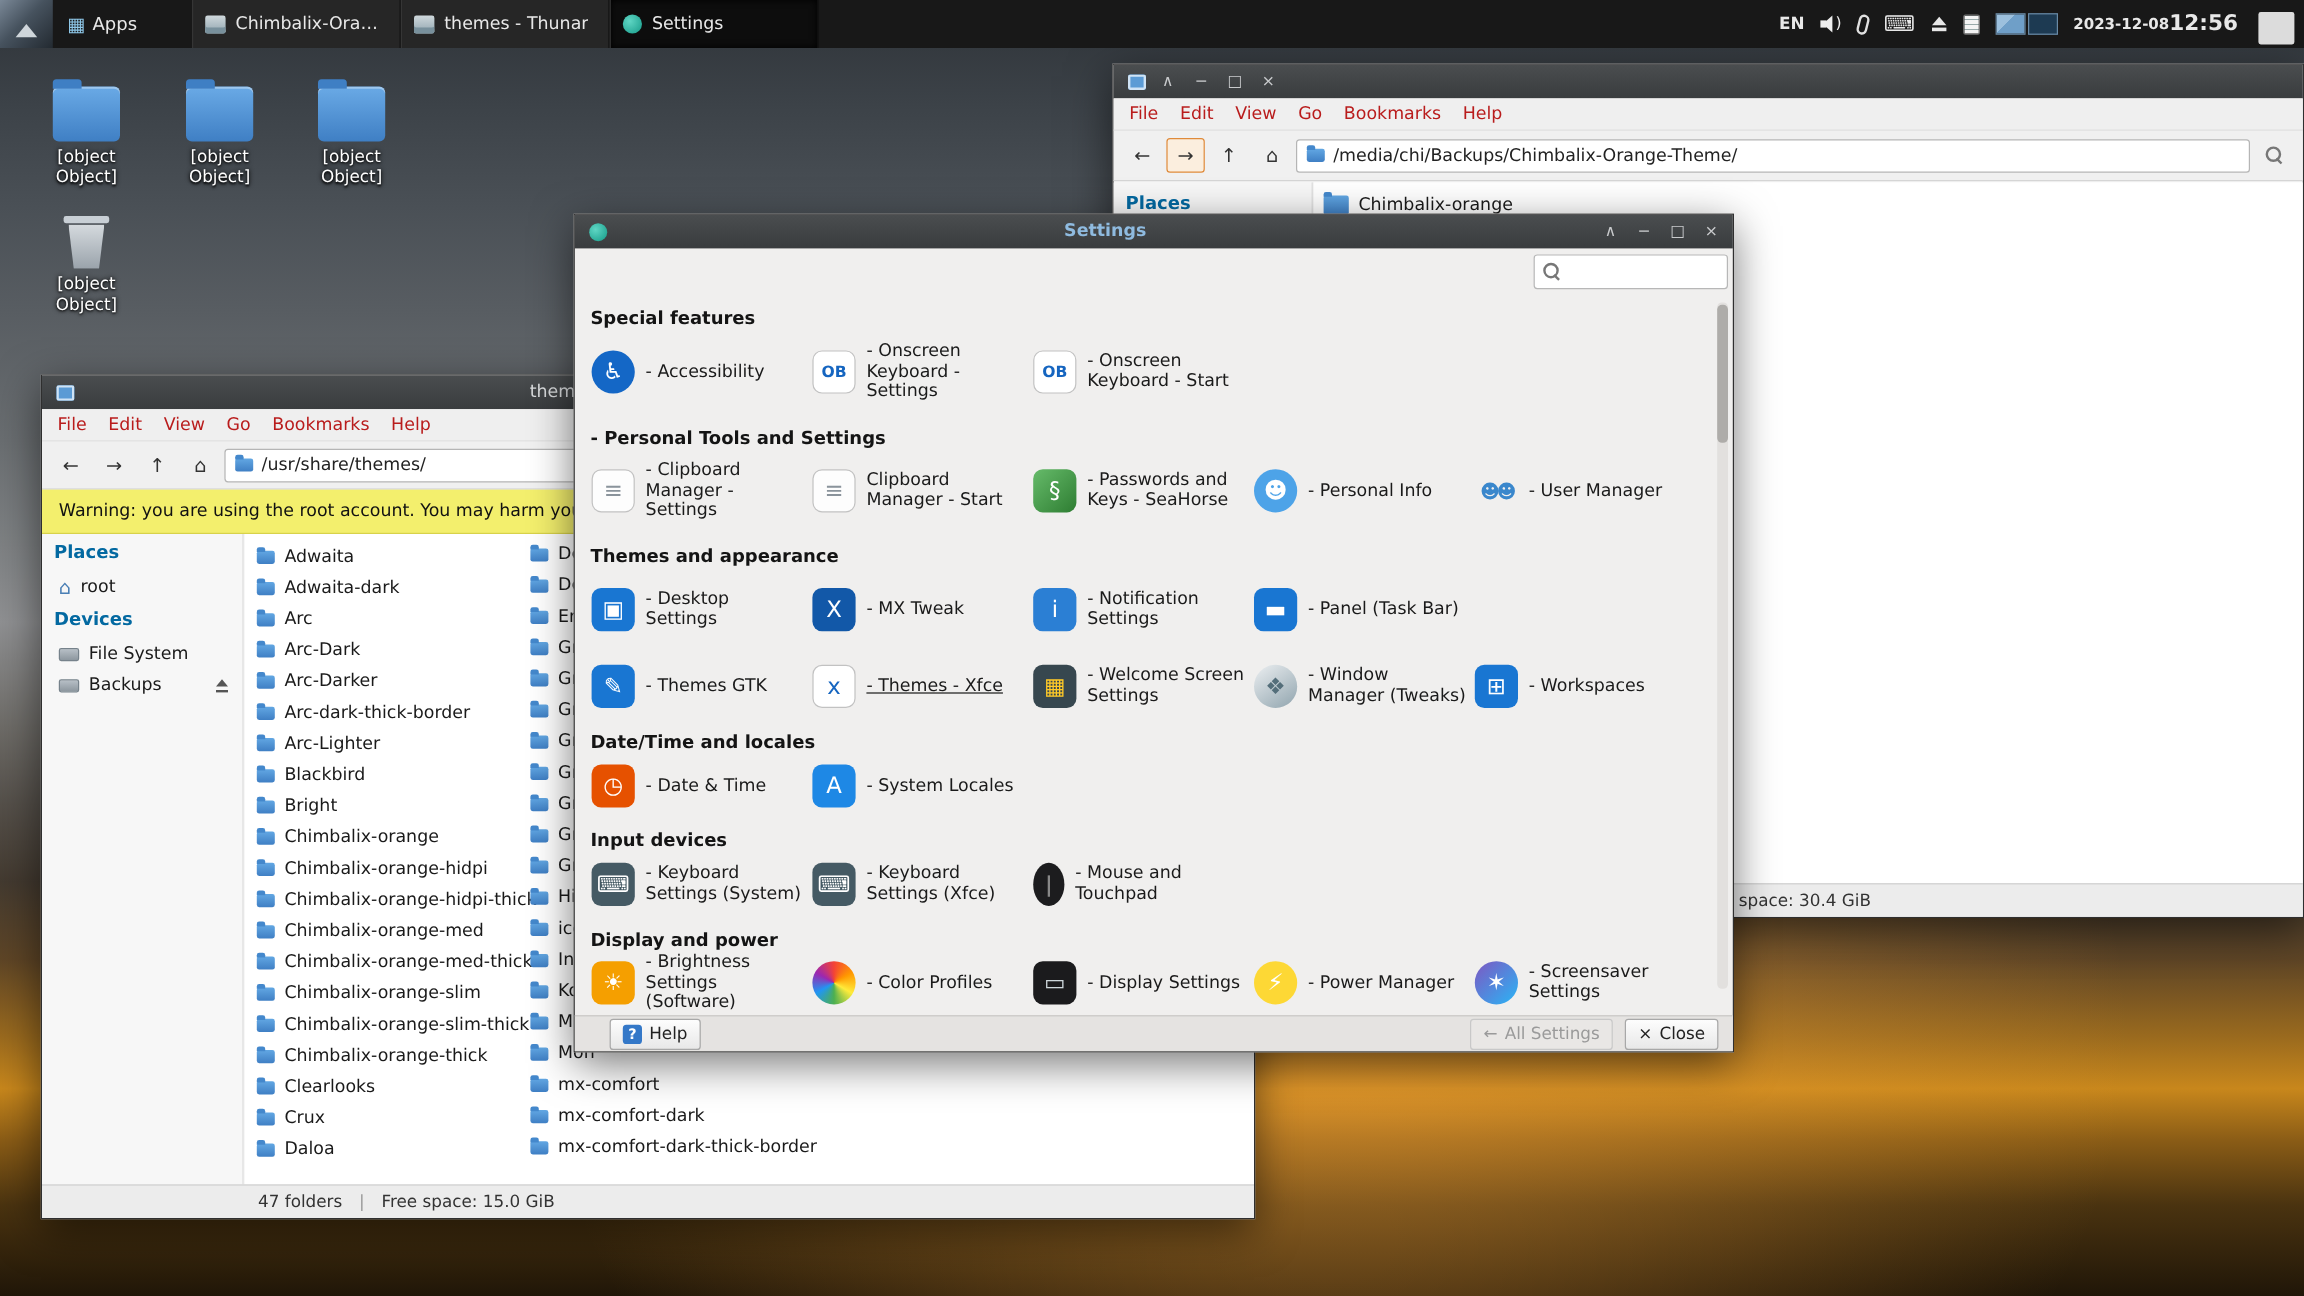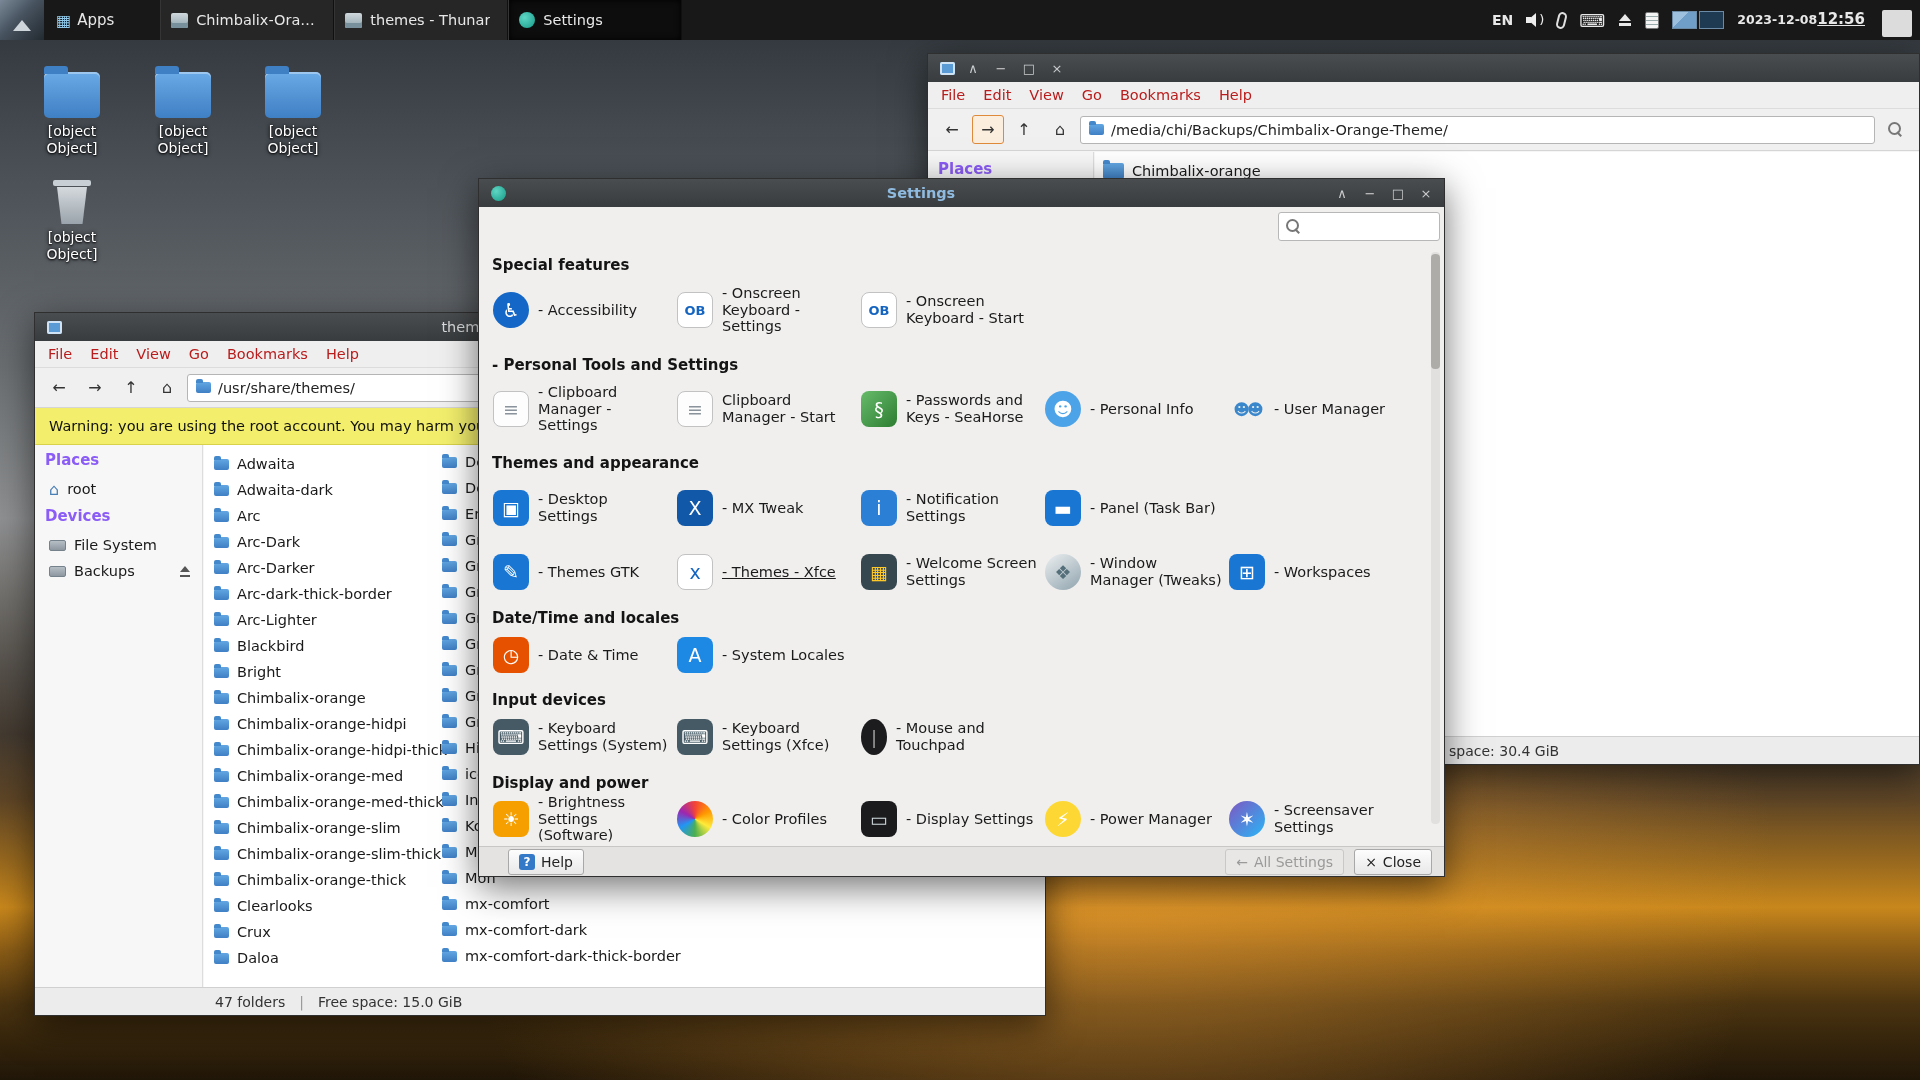--- a/index.html
+++ b/index.html
@@ -46,21 +46,21 @@
     border-left:6px solid transparent; border-right:6px solid transparent; border-bottom:7px solid #e8e8e8; }
   .eject::after { content:""; position:absolute; left:1px; bottom:1px; width:12px; height:3px; background:#e8e8e8; }
   .notes { width:14px; height:17px; border-radius:2px;
     background:repeating-linear-gradient(#f4f4f4 0 3px, #9aa 3px 4px); border:1px solid #777; }
   .pager { display:flex; gap:2px; }
   .pg-box { width:25px; height:18px; border:1px solid #6a8aa5; }
   .pg-box.a { background:linear-gradient(135deg,#9cc0dd 0 40%, #6f9fc8 40%); }
   .pg-box.b { background:#1d3a52; }
   .clock { text-align:right; line-height:1.15; cursor:pointer; }
   .clock .date { font-size:12.5px; font-weight:bold; }
-  .clock .time { font-size:15px; font-weight:bold;text-decoration:underline; }
+  .clock .time { font-size:18px; font-weight:bold; }
   .corner-strip { width:30px; height:27px; margin:6px 2px 0 4px; background:#dcdcdc; border-radius:2px; }
 
   
   .dt-item { position:absolute; width:104px; display:flex; flex-direction:column; align-items:center;
     cursor:pointer; z-index:1; }
   .dt-ico { width:56px; height:46px; position:relative; }
   .dt-ico.folder { background:linear-gradient(#6aaae6,#3f7fc4); border-radius:5px; margin-top:6px;
     box-shadow:inset 0 2px 0 rgba(255,255,255,.35); }
   .dt-ico.folder::before { content:""; position:absolute; left:0; top:-6px; width:24px; height:8px;
     background:#3f7fc4; border-radius:3px 3px 0 0; }
@@ -101,21 +101,21 @@
     position:relative; flex-shrink:0; }
   .fold::before { content:""; position:absolute; left:0; top:-3px; width:7px; height:4px;
     background:#4488cc; border-radius:2px 2px 0 0; }
   .fold.big { width:21px; height:16px; }
   .mag { width:15px; height:15px; position:relative; }
   .mag::before { content:""; position:absolute; left:0; top:0; width:9px; height:9px;
     border:2px solid #777; border-radius:50%; }
   .mag::after { content:""; position:absolute; left:9px; top:9px; width:6px; height:2px;
     background:#777; transform:rotate(45deg); transform-origin:left center; }
   .sidebar { position:absolute; background:#f7f7f7; border-right:1px solid #ddd; }
-  .side-h { font-weight:bold; color:#8b5cf6; padding:0 10px; position:absolute; }
+  .side-h { font-weight:bold; color:#0369a1; padding:0 10px; position:absolute; }
   .side-item { position:absolute; left:0; right:0; display:flex; align-items:center; gap:8px;
     padding:0 10px 0 14px; height:24px; cursor:pointer; font-size:14.5px; }
   .drive { width:17px; height:11px; background:linear-gradient(#b7bfc6,#8d979f); border:1px solid #76828b;
     border-radius:2px; flex-shrink:0; }
   .home-glyph { color:#4a7fb5; font-size:16px; }
   .ej { position:relative; width:13px; height:11px; margin-left:auto; cursor:pointer; }
   .ej::before { content:""; position:absolute; left:1px; top:0;
     border-left:5px solid transparent; border-right:5px solid transparent; border-bottom:6px solid #555; }
   .ej::after { content:""; position:absolute; left:1px; bottom:0; width:10px; height:2px; background:#555; }
   .statusbar { position:absolute; left:0; right:0; bottom:0; height:28px; background:#ececec;

